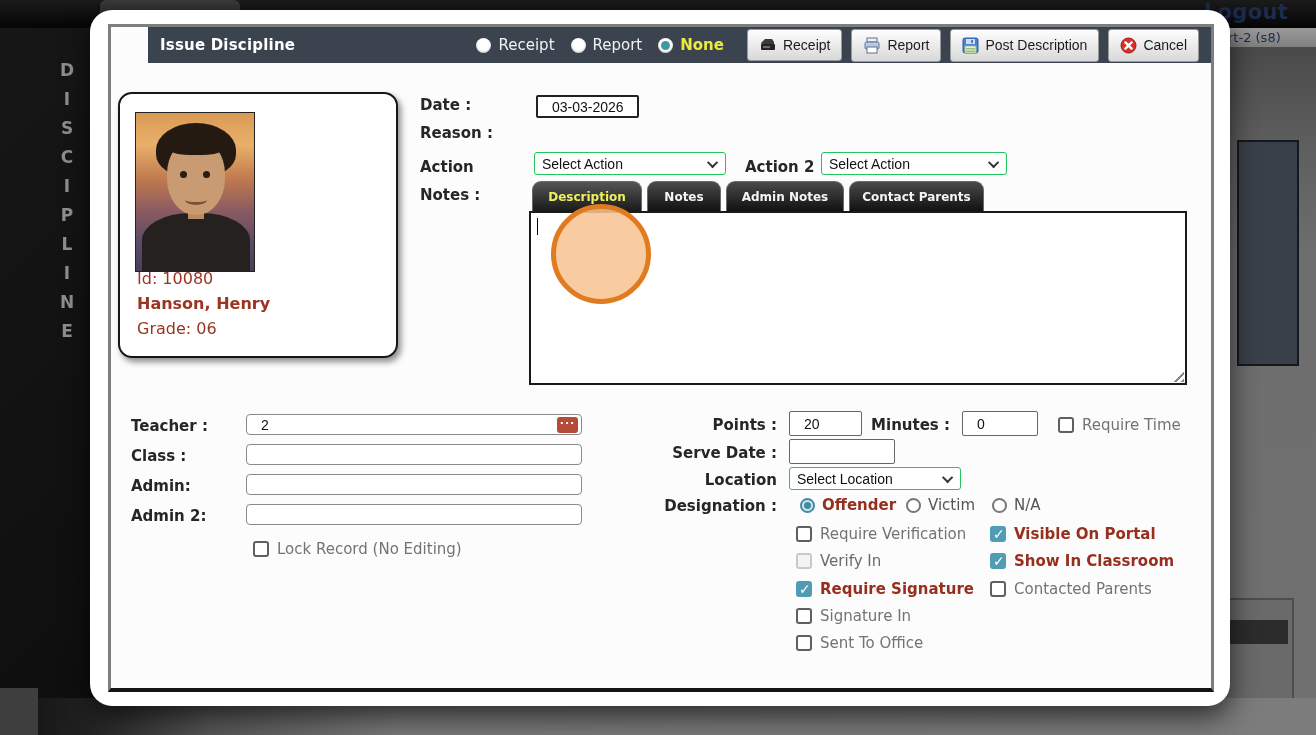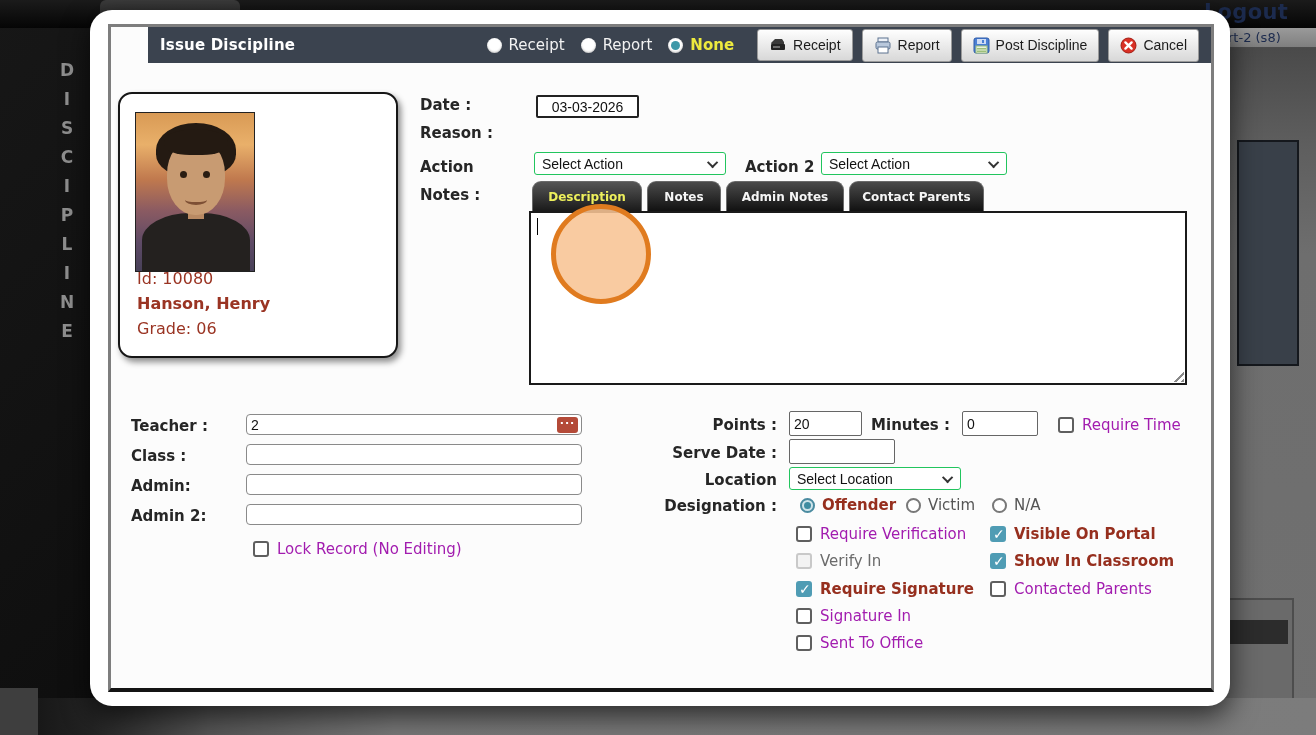--- a/index.html
+++ b/index.html
@@ -79,21 +79,21 @@
   .photo .neck { position:absolute; left:52px; top:94px; width:16px; height:12px; background:#b98a63; }
   .student-text { position:absolute; left:17px; top:172px; color:#9a3423; font-size:16px; line-height:25px; }
   .student-text .nm { font-weight:bold; }
 
   
   .flabel { position:absolute; font-size:15px; font-weight:bold; color:#262626; white-space:nowrap; }
   .rlabel { position:absolute; font-size:15px; font-weight:bold; color:#262626;
             width:150px; text-align:right; white-space:nowrap; }
   .tinput { position:absolute; font-family:"Liberation Sans", sans-serif; font-size:14px;
             color:#111; background:#fff; }
-  input.tinput { padding:0 4px; }
+  input.tinput { padding:0 14px; }
   .date-in { left:425px; top:16px; width:103px; height:23px; border:2px solid #222;
              border-radius:2px; text-align:center; }
   .reason-in { left:423px; top:44px; width:662px; height:25px; border:1px solid #555; border-radius:2px; }
   .fakeselect { position:absolute; height:23px; background:#fff; border:1px solid #22c55e; border-radius:3px;
                 display:flex; align-items:center; padding:0 7px;
                 font-family:"Liberation Sans", sans-serif; font-size:14px; color:#111; cursor:pointer; }
   .fakeselect .sel-txt { flex:1; }
   .chev { width:8px; height:8px; border-left:2px solid #333; border-bottom:2px solid #333;
           transform:rotate(-45deg) translateY(-2px); margin-left:8px; }
 
@@ -120,21 +120,21 @@
                   letter-spacing:1px; cursor:pointer; }
 
   
   .cb { width:16px; height:16px; background:#fff; border:2px solid #5f5f5f; border-radius:3px;
         flex:none; position:relative; cursor:pointer; }
   .cb.checked { background:#4f9cb4; border-color:#4f9cb4; }
   .cb.checked::before { content:"✓"; position:absolute; left:1px; top:-2px; color:#fff;
                         font-size:14px; font-weight:bold; }
   .cb.disabled { border-color:#c9c9c9; background:#f3f3f3; }
   .cbrow { position:absolute; display:flex; align-items:center; gap:8px; }
-  .cblabel { font-size:15px; color:#a21caf; white-space:nowrap; }
+  .cblabel { font-size:15px; color:#737373; white-space:nowrap; }
   .cblabel.red { color:#962f1e; font-weight:bold; }
   .cblabel.dim { color:#6b6b6b; }
   .radio { width:15px; height:15px; border-radius:50%; background:#fff; border:2px solid #787878;
            flex:none; position:relative; cursor:pointer; }
   .radio.sel { border-color:#4a8ba0; background:#cfe4ea; }
   .radio.sel::before { content:""; position:absolute; left:2px; top:2px; width:7px; height:7px;
                        border-radius:50%; background:#3f8ca1; }
   .radrow { position:absolute; display:flex; align-items:center; gap:7px; }
   .radlabel { font-size:15px; color:#555; white-space:nowrap; }
   .radlabel.offender { color:#962f1e; font-weight:bold; }
@@ -205,21 +205,21 @@
           <span>
             <svg width="17" height="17" viewBox="0 0 17 17">
                 <rect x="1" y="1" width="15" height="15" rx="2" fill="#4a7fd4" stroke="#2d5aa8"></rect>
                 <rect x="4" y="2" width="9" height="5" fill="#cfdcf4"></rect>
                 <rect x="9" y="3" width="2" height="3" fill="#4a7fd4"></rect>
                 <rect x="3" y="9" width="11" height="7" fill="#e9f0e0" stroke="#9cbf7a"></rect>
                 <rect x="4" y="11" width="9" height="1.5" fill="#9cbf7a"></rect>
                 <rect x="4" y="13.5" width="9" height="1.5" fill="#9cbf7a"></rect>
               </svg>
           </span>
-          <span>Post Discipline</span>
+          <span>Post Description</span>
         </button>
         <button class="hbtn">
           <span>
             <svg width="17" height="17" viewBox="0 0 17 17">
                 <circle cx="8.5" cy="8.5" r="7.5" fill="#d93025" stroke="#a31e14"></circle>
                 <path d="M5.4 5.4 L11.6 11.6 M11.6 5.4 L5.4 11.6" stroke="#fff" stroke-width="2.4" stroke-linecap="round"></path>
               </svg>
           </span>
           <span>Cancel</span>
         </button>

